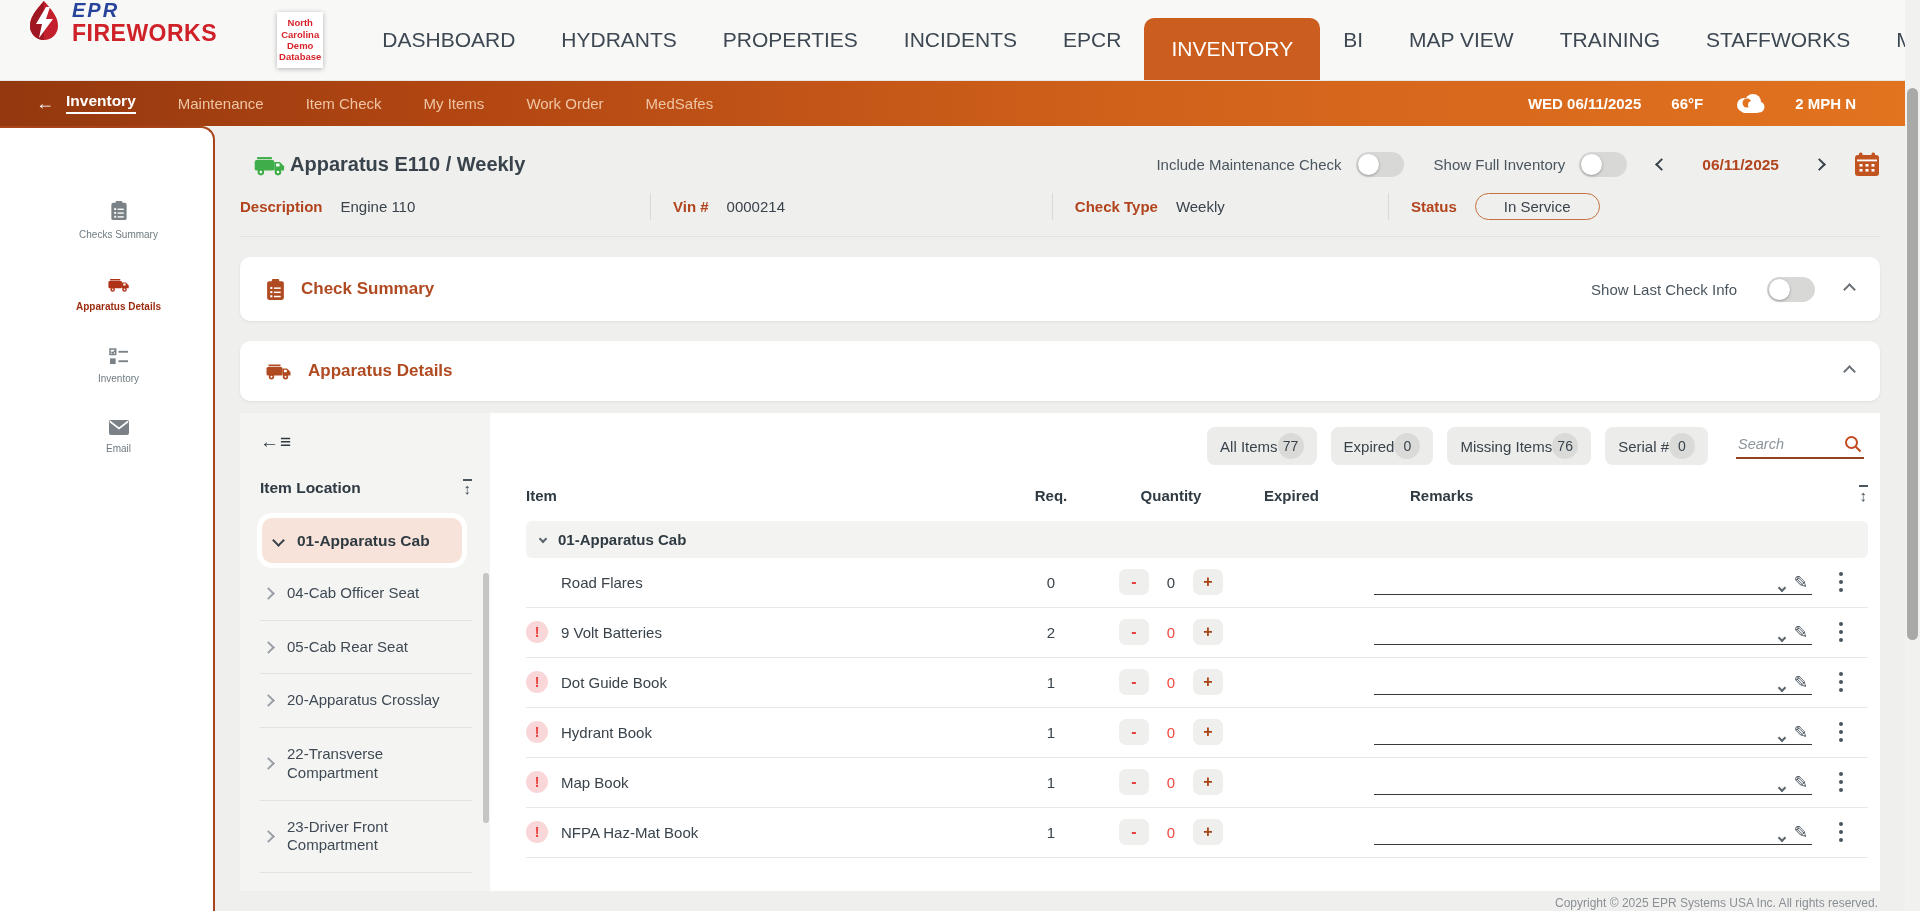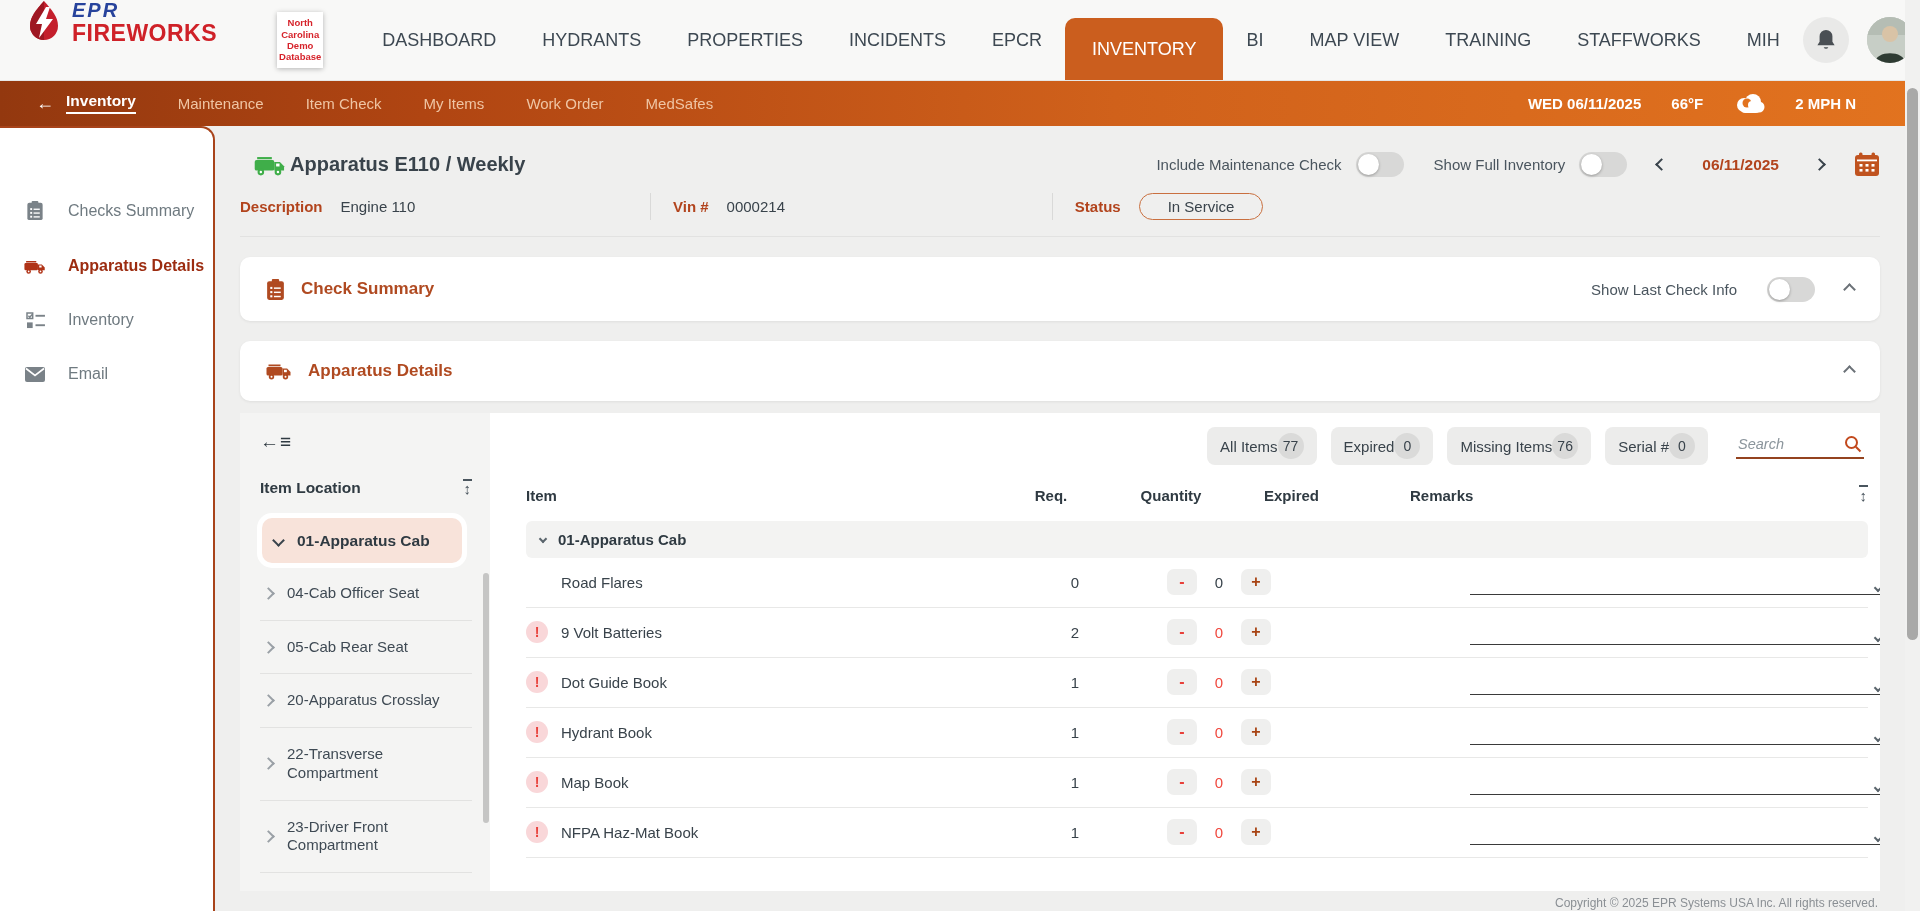--- a/index.html
+++ b/index.html
@@ -6,40 +6,40 @@
   html,body { width:1920px; height:911px; overflow:hidden; font-family:"Liberation Sans", sans-serif; background:#efefee; }
 
   
   .topnav { height:80px; background:#f8f8f7; display:flex; align-items:stretch; padding-left:26px; position:relative; z-index:5; box-shadow:0 1px 0 #e7e7e6; }
   .logo { display:flex; align-items:flex-start; gap:10px; padding-right:30px; }
   .brand-text { display:flex; flex-direction:column; line-height:1; }
   .brand-epr { font-style:italic; font-weight:800; font-size:20px; color:#27439c; letter-spacing:2px; }
   .brand-fire { font-weight:800; font-size:23px; color:#cf2128; letter-spacing:.5px; margin-top:2px; }
   .nc-badge { align-self:center; margin-left:30px; width:66px; background:#fff; box-shadow:0 1px 5px rgba(0,0,0,.28); text-align:center; padding:5px 2px; color:#d6232b; font-weight:700; font-size:9.5px; line-height:1.2; }
   .nav-items { display:flex; align-items:stretch; margin-left:36px; }
-  .nav-item { display:flex; align-items:center; padding:0 23px; color:#3d4852; font-size:18px; cursor:pointer; white-space:nowrap; }
+  .nav-item { display:flex; align-items:center; padding:0 23px; color:#3d4852; font-size:21px; cursor:pointer; white-space:nowrap; }
   .nav-item.active { background:#cb5e1e; color:#fff; border-radius:10px 10px 0 0; align-self:flex-end; height:62px; padding:0 27px; }
   .nav-right { margin-left:auto; display:flex; align-items:center; gap:18px; margin-right:44px; }
   .bell-wrap { width:46px; height:46px; border-radius:50%; background:#e9e9e8; display:flex; align-items:center; justify-content:center; cursor:pointer; }
   .avatar { width:46px; height:46px; border-radius:50%; overflow:hidden; background:#c3cac3; cursor:pointer; }
 
   
   .subnav { height:46px; background:linear-gradient(90deg,#93380f 0%,#b04512 22%,#d0611b 58%,#e2731f 100%); display:flex; align-items:center; padding:0 36px; color:#fff; }
   .subnav-back { display:flex; align-items:center; gap:12px; cursor:pointer; }
   .back-arrow { font-size:18px; line-height:1; }
   .subnav-back-label { font-size:15.5px; font-weight:700; border-bottom:2px solid #fff; padding-bottom:2px; }
   .subnav-item { margin-left:42px; font-size:15px; color:#efc5a4; cursor:pointer; }
   .subnav-right { margin-left:auto; display:flex; align-items:center; gap:30px; font-weight:700; font-size:15px; margin-right:28px; }
 
   
   .page { position:absolute; top:126px; left:0; right:0; bottom:0; display:flex; background:#efefee; }
 
   .sidebar { width:215px; flex:none; background:#fff; border-top:2px solid #a8431a; border-right:2px solid #a8431a; border-top-right-radius:14px; }
   .side-items { padding:72px 0 0 24px; display:flex; flex-direction:column; gap:36px; }
-  .side-item { display:flex; align-items:center; gap:22px; color:#6f7a80; font-size:16px; cursor:pointer; }
+  .side-item { display:flex; align-items:center; gap:8px; color:#6f7a80; font-size:10px; cursor:pointer;flex-direction:column; }
   .side-item.active { color:#9c2c10; font-weight:700; }
   .side-item .sicon { width:22px; display:flex; justify-content:center; }
 
   .main { flex:1; padding:0 40px 0 25px; position:relative; overflow:hidden; }
 
   .page-head { display:flex; align-items:center; padding:26px 0 16px 0; }
   .ph-title-wrap { display:flex; align-items:center; gap:4px; margin-left:14px; }
   .ph-title { font-size:20px; font-weight:700; color:#39434b; }
   .ph-controls { margin-left:auto; display:flex; align-items:center; gap:30px; font-size:15px; color:#4a555e; }
   .toggle-group { display:flex; align-items:center; gap:14px; }
@@ -90,21 +90,21 @@
 
   .tgrid { display:grid; grid-template-columns:490px 70px 170px 118px 440px 54px; align-items:center; }
   .thead { margin-top:22px; font-weight:700; color:#2f3a42; font-size:15px; }
   .th-req,.th-qty { text-align:center; }
   .th-exp { padding-left:8px; }
   .th-rem { padding-left:36px; }
   .th-icon { text-align:right; }
 
   .group-row { background:#f3f3f2; border-radius:6px; margin-top:16px; padding:10px 14px; display:flex; align-items:center; gap:12px; font-weight:700; color:#2f3a42; font-size:15px; cursor:pointer; }
 
-  .trow { height:50px; border-bottom:1px solid #e8e8e7; font-size:15px; color:#39434b;gap:24px; }
+  .trow { height:50px; border-bottom:1px solid #e8e8e7; font-size:15px; color:#39434b; }
   .trow:last-of-type { border-bottom:1px solid #e8e8e7; }
   .cell-item { display:flex; align-items:center; gap:13px; }
   .warn { width:22px; height:22px; border-radius:50%; background:#f9d7d9; color:#e8403a; font-weight:700; display:flex; align-items:center; justify-content:center; font-size:14px; flex:none; }
   .row-plain .warn { visibility:hidden; }
   .cell-req { text-align:center; }
   .cell-qty { display:flex; align-items:center; justify-content:center; gap:16px; }
   .step { width:30px; height:26px; border:0; border-radius:7px; background:#efefee; font-weight:700; font-size:16px; cursor:pointer; font-family:"Liberation Sans",sans-serif; }
   .step.minus { color:#e8403a; }
   .step.plus { color:#a84313; }
   .qty { color:#f0483e; min-width:12px; text-align:center; }
@@ -317,20 +317,24 @@
 
     <div class="meta-row">
       <div class="meta-group mg1">
         <span class="meta-label">Description</span>
         <span class="meta-value">Engine 110</span>
       </div>
       <div class="meta-group mg2">
         <span class="meta-label">Vin #</span>
         <span class="meta-value">0000214</span>
       </div>
+      <div class="meta-group mg3">
+        <span class="meta-label">Check Type</span>
+        <span class="meta-value">Weekly</span>
+      </div>
       <div class="meta-group mg4">
         <span class="meta-label">Status</span>
         <span class="status-pill">In Service</span>
       </div>
     </div>
 
     <div class="card summary">
       <span>
         <svg width="19" height="23" viewBox="0 0 18 22" fill="#b04a21">
           <rect x="1" y="3" width="16" height="18" rx="2"></rect>

